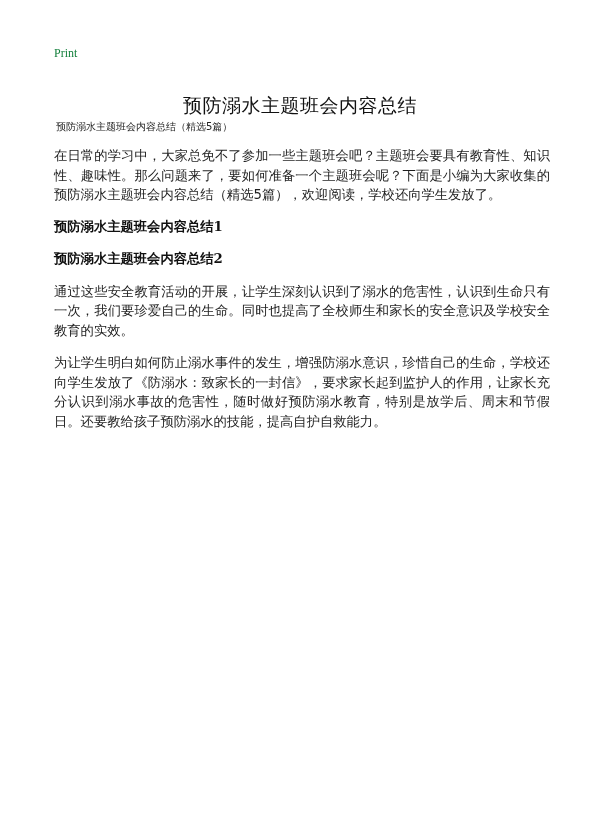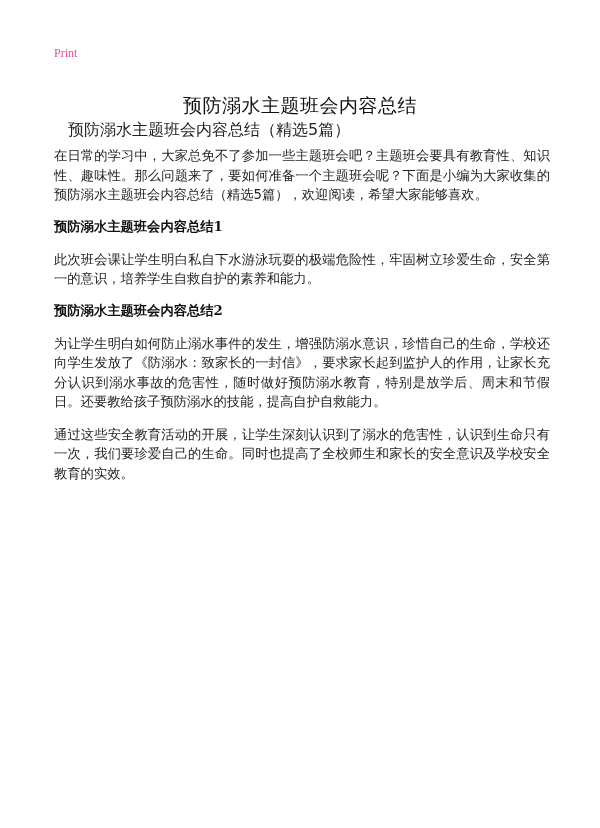--- a/index.html
+++ b/index.html
@@ -4,30 +4,30 @@
   <style>
     html, body { margin: 0; padding: 0; background: #ffffff; }
     body {
       width: 600px; height: 828px; overflow: hidden; position: relative;
       color: #1a1a1a;
       font-family: "DejaVu Sans", "Liberation Sans", sans-serif;
     }
     .print-label {
       position: absolute; left: 54px; top: 46px;
       font-family: "Liberation Serif", "DejaVu Serif", serif;
-      font-size: 12px; color: #ec4899;
+      font-size: 12px; color: #15803d;
     }
     .doc-title {
       position: absolute; left: 0; width: 600px; top: 80px;
       text-align: center; font-size: 19px; font-weight: normal; color: #111;
       letter-spacing: 0.5px;
     }
     .subtitle {
-      position: absolute; left: 68px; top: 120px;
-      font-size: 16px; color: #222;
+      position: absolute; left: 56px; top: 120px;
+      font-size: 10px; color: #222;
     }
     .content {
       position: absolute; left: 54px; top: 146px; width: 496px;
     }
     .para {
       font-size: 13.3px; line-height: 19.5px; margin: 0 0 13px 0;
       text-align: justify; color: #1e1e1e;
     }
     .section-heading {
       font-size: 13.3px; font-weight: bold; margin: 0 0 14px 0;
@@ -35,22 +35,21 @@
     }
   </style>
 </head>
 <body>
 
 <div class="print-label">Print</div>
 <h1 class="doc-title">预防溺水主题班会内容总结</h1>
 <div class="subtitle">预防溺水主题班会内容总结（精选5篇）</div>
 
 <div class="content">
-  <p class="para">在日常的学习中，大家总免不了参加一些主题班会吧？主题班会要具有教育性、知识性、趣味性。那么问题来了，要如何准备一个主题班会呢？下面是小编为大家收集的预防溺水主题班会内容总结（精选5篇），欢迎阅读，希望大家能够喜欢。</p>
+  <p class="para">在日常的学习中，大家总免不了参加一些主题班会吧？主题班会要具有教育性、知识性、趣味性。那么问题来了，要如何准备一个主题班会呢？下面是小编为大家收集的预防溺水主题班会内容总结（精选5篇），欢迎阅读，学校还向学生发放了。</p>
 
   <div class="section-heading">预防溺水主题班会内容总结1</div>
-  <p class="para">此次班会课让学生明白私自下水游泳玩耍的极端危险性，牢固树立珍爱生命，安全第一的意识，培养学生自救自护的素养和能力。</p>
 
   <div class="section-heading">预防溺水主题班会内容总结2</div>
+  <p class="para">通过这些安全教育活动的开展，让学生深刻认识到了溺水的危害性，认识到生命只有一次，我们要珍爱自己的生命。同时也提高了全校师生和家长的安全意识及学校安全教育的实效。</p>
   <p class="para">为让学生明白如何防止溺水事件的发生，增强防溺水意识，珍惜自己的生命，学校还向学生发放了《防溺水：致家长的一封信》，要求家长起到监护人的作用，让家长充分认识到溺水事故的危害性，随时做好预防溺水教育，特别是放学后、周末和节假日。还要教给孩子预防溺水的技能，提高自护自救能力。</p>
-  <p class="para">通过这些安全教育活动的开展，让学生深刻认识到了溺水的危害性，认识到生命只有一次，我们要珍爱自己的生命。同时也提高了全校师生和家长的安全意识及学校安全教育的实效。</p>
 
 </div>
 
 </body></html>

